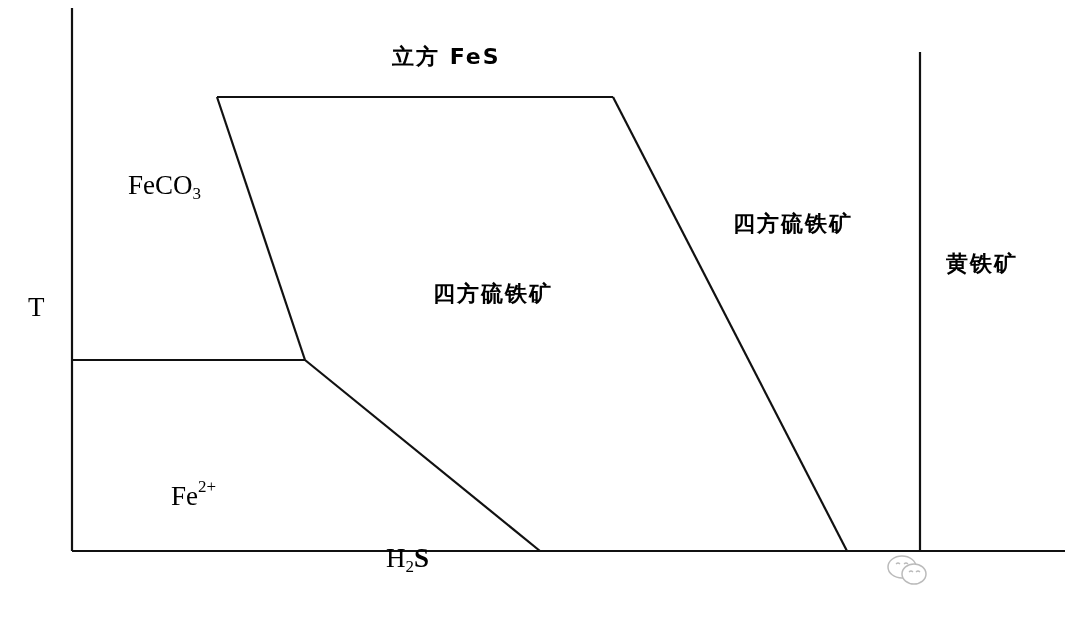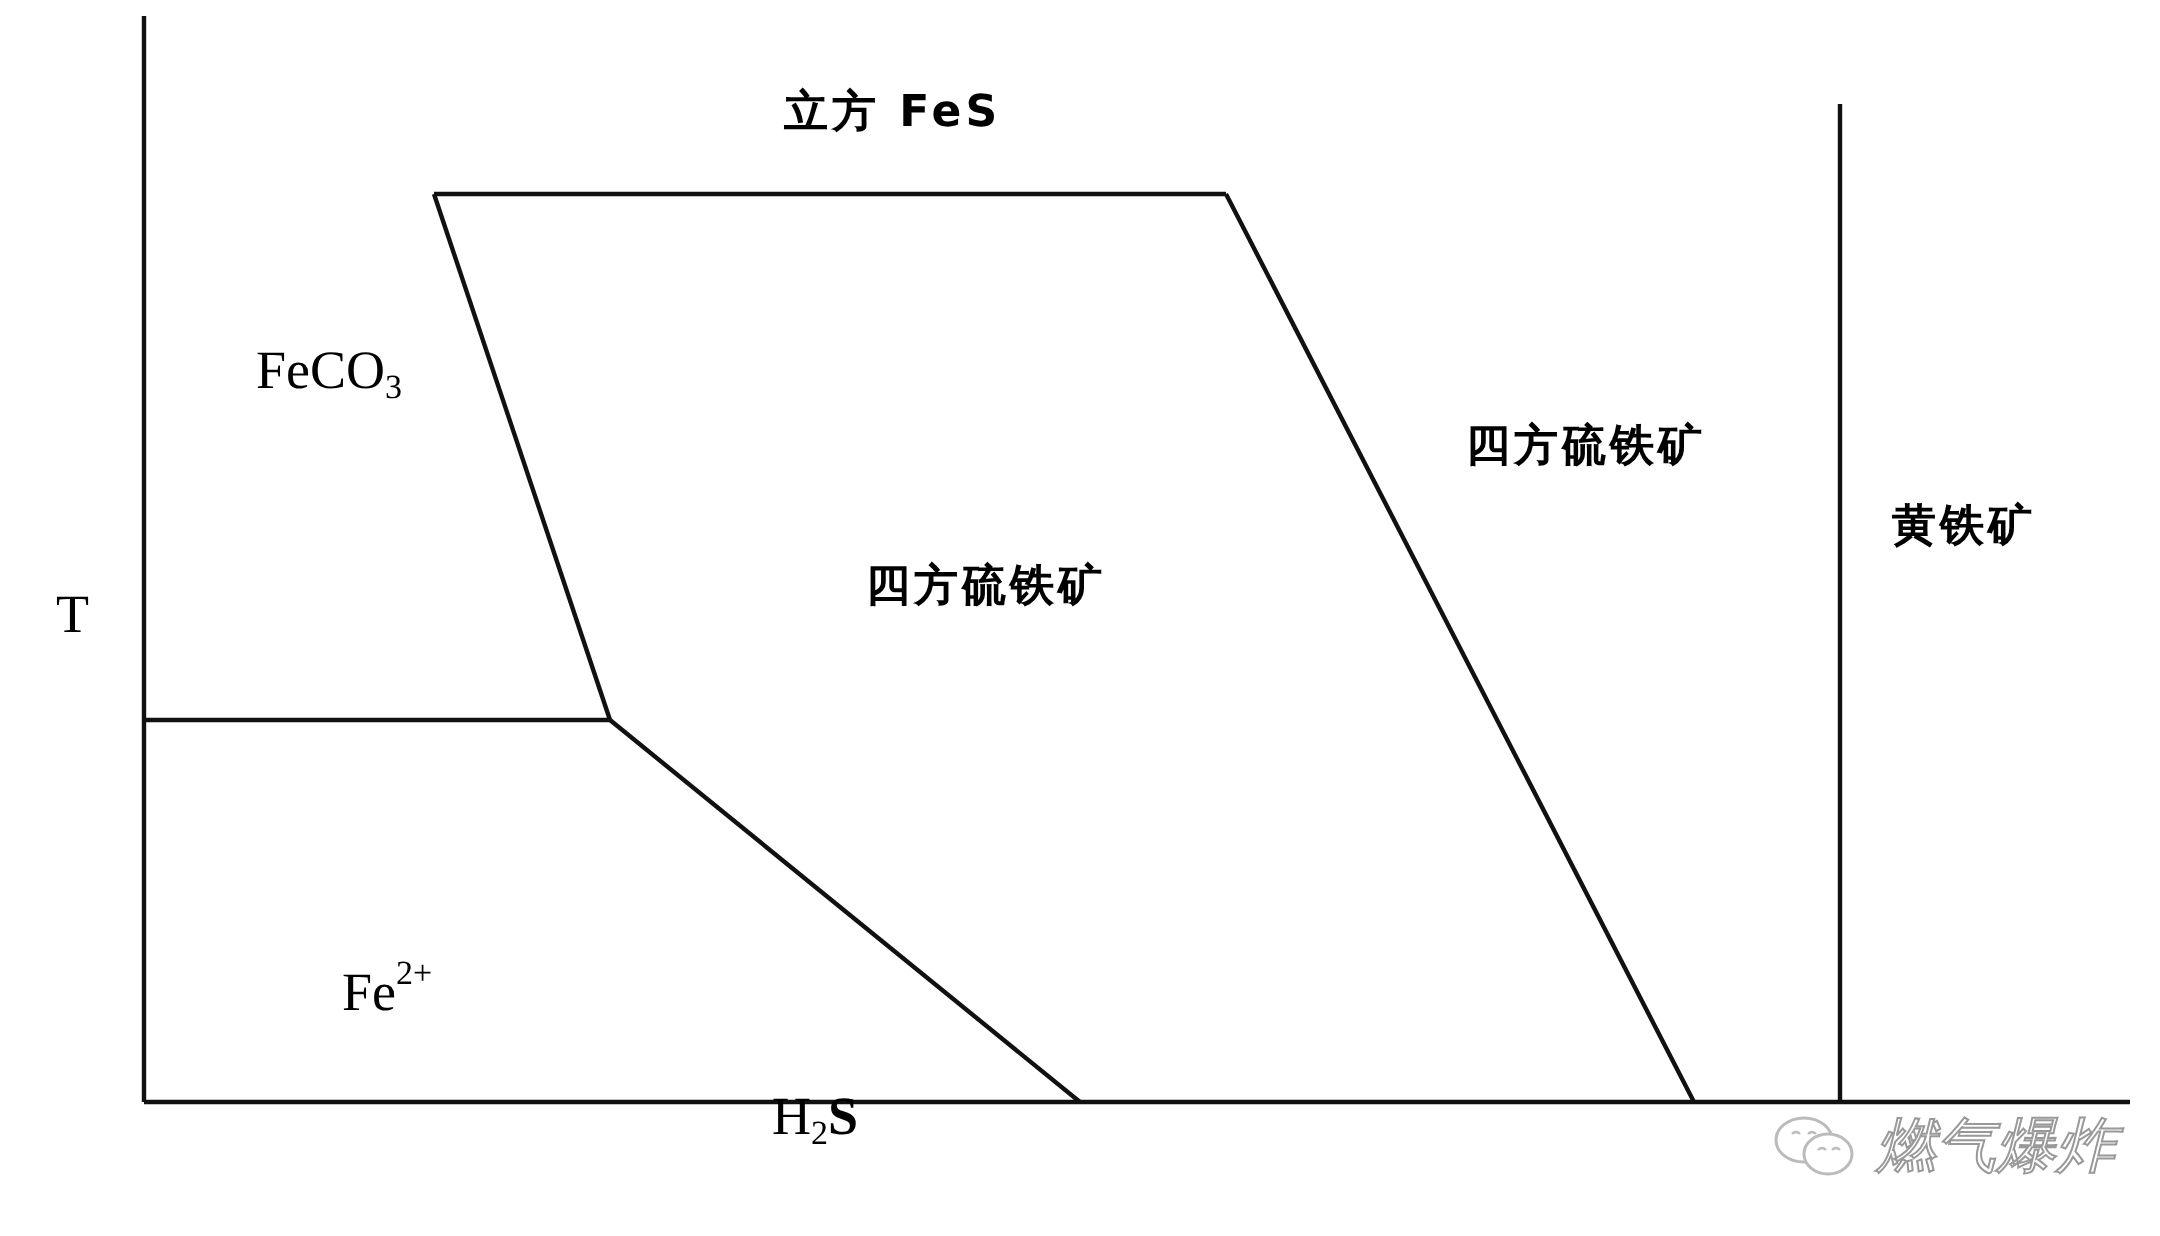--- a/index.html
+++ b/index.html
@@ -43,14 +43,13 @@
 
 <div class="lbl chem" style="left:386px;top:545px;"><span>H</span><sub>2</sub><b>S</b></div>
 
 <div class="wm">
   <svg width="44" height="36" viewBox="0 0 44 36">
     <ellipse cx="16" cy="14" rx="14" ry="11" fill="none" stroke="#bbb" stroke-width="1.5"></ellipse>
     <ellipse cx="28" cy="21" rx="12" ry="10" fill="#fff" stroke="#bbb" stroke-width="1.5"></ellipse>
     <path d="M10 11 q2 -2 4 0 M18 11 q2 -2 4 0" fill="none" stroke="#bbb" stroke-width="1.2"></path>
     <path d="M23 19 q2 -2 4 0 M30 19 q2 -2 4 0" fill="none" stroke="#bbb" stroke-width="1.2"></path>
   </svg>
-  <span class="wmtext">燃气爆炸</span>
 </div>
 
 </body></html>

